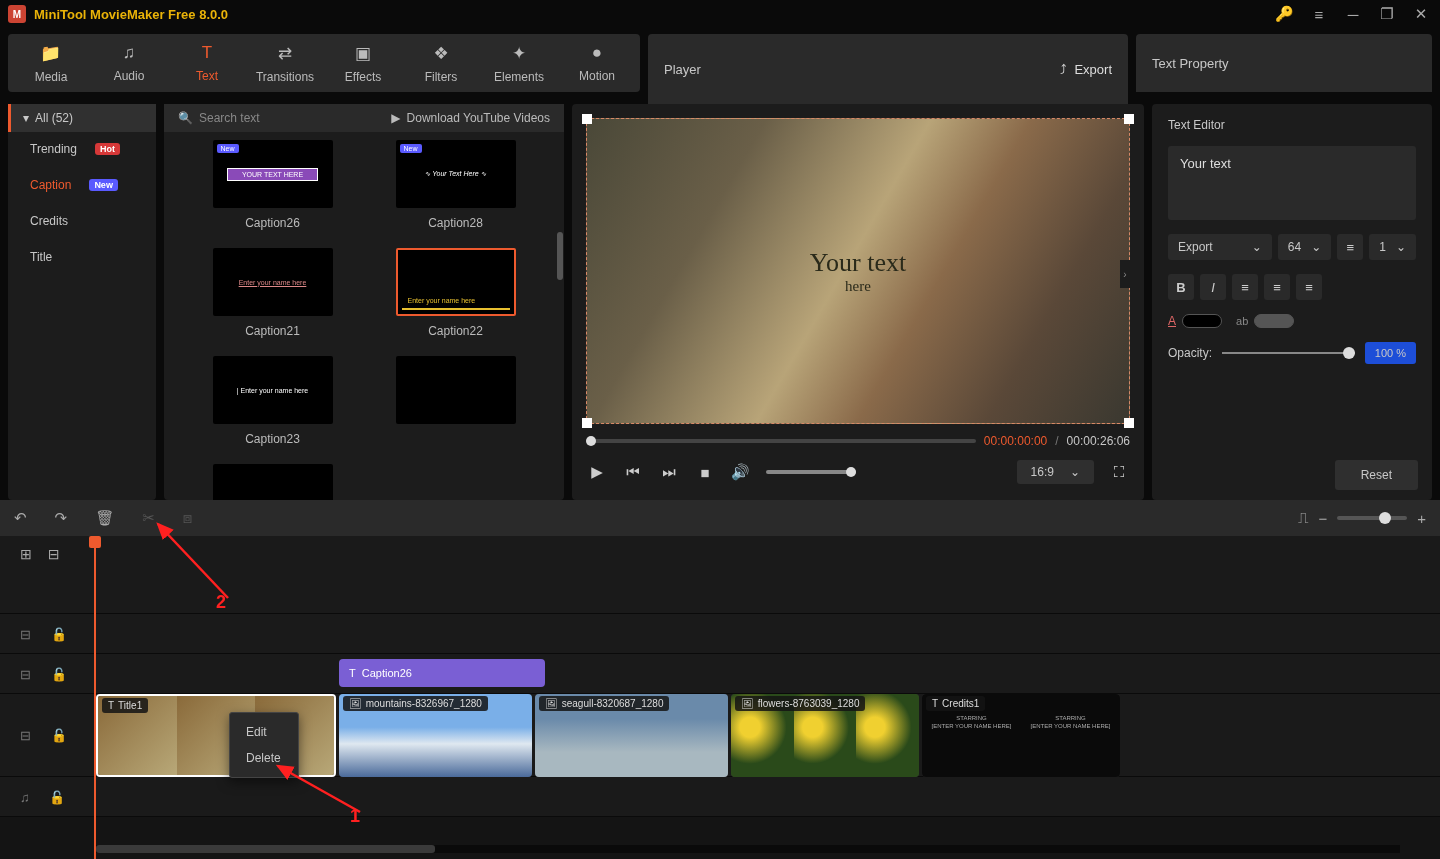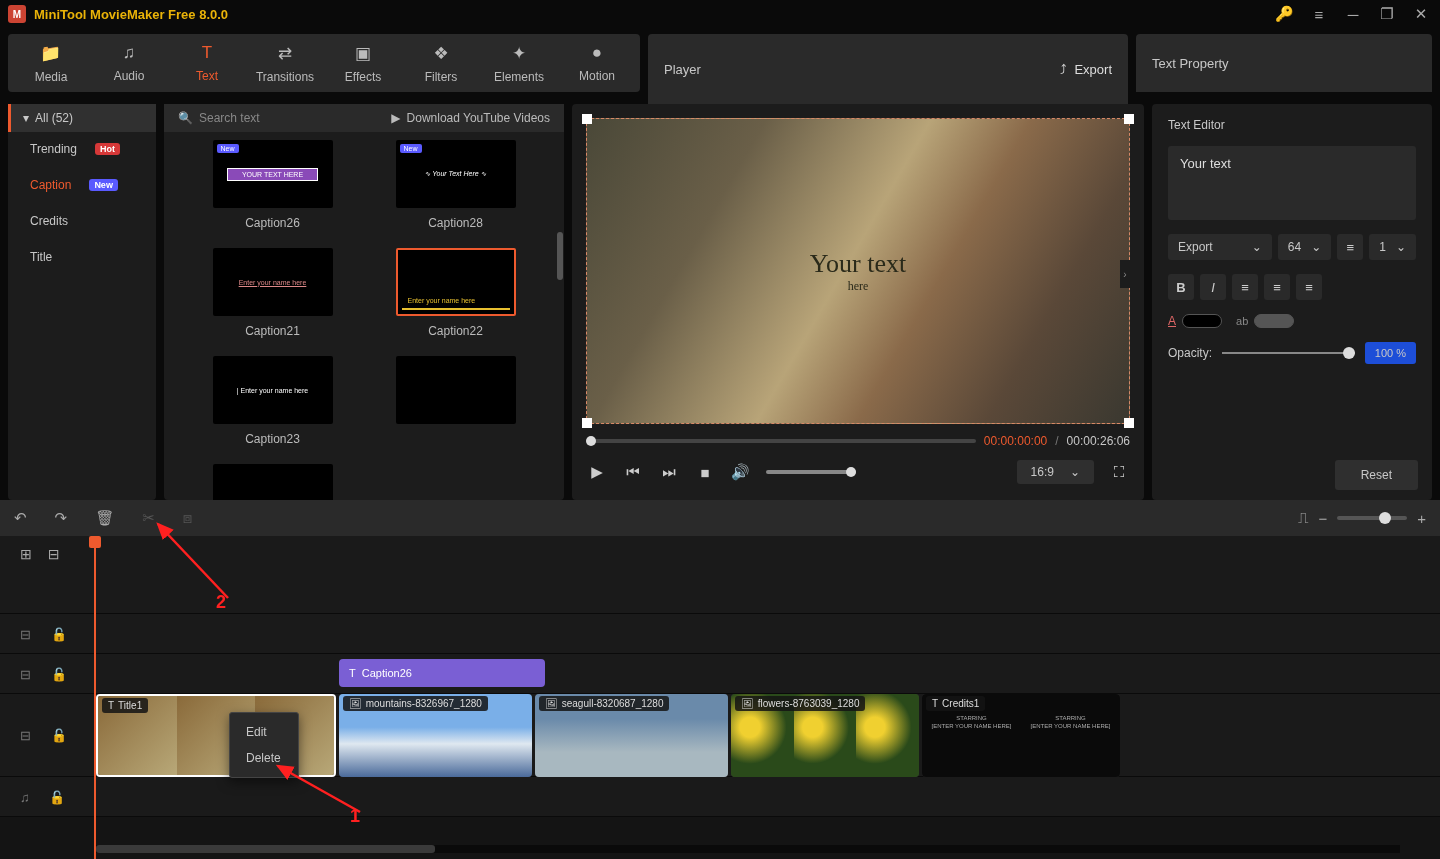--- a/index.html
+++ b/index.html
@@ -45,21 +45,21 @@
 .thumb-text { font-size: 7px; color: #fff; padding: 2px 4px; }
 .thumb-new { position: absolute; top: 4px; left: 4px; background: #5a5aff; color: #fff; font-size: 7px; padding: 1px 4px; border-radius: 2px; }
 .grid-scroll { position: absolute; right: 1px; top: 100px; width: 6px; height: 48px; background: #555; border-radius: 3px; }
 
 
 .player-col { flex: 1; background: #1c1c1c; border-radius: 4px; display: flex; flex-direction: column; }
 .player-header { height: 70px; display: flex; align-items: center; padding: 0 16px; font-size: 13px; background: #2a2a2a; border-radius: 4px 4px 0 0; }
 .export-btn { margin-left: auto; display: flex; align-items: center; gap: 8px; color: #ddd; cursor: pointer; font-size: 13px; }
 .preview { margin: 14px 14px 6px 14px; flex: 1; background: linear-gradient(120deg, #4a4838 0%, #6a5f48 25%, #b8a478 48%, #8a6a4a 62%, #5a4838 80%, #3a3830 100%); border: 1px dashed #d88866; display: flex; flex-direction: column; align-items: center; justify-content: center; position: relative; }
 .preview-text1 { font-size: 26px; color: #2a2a1a; font-family: Georgia, serif; }
-.preview-text2 { font-size: 12px; color: #2a2a1a; font-family: Georgia, serif; }
+.preview-text2 { font-size: 15px; color: #2a2a1a; font-family: Georgia, serif; }
 .sel-sq { position: absolute; width: 10px; height: 10px; background: #fff; }
 .tl { top: -5px; left: -5px; } .tr { top: -5px; right: -5px; } .bl { bottom: -5px; left: -5px; } .br { bottom: -5px; right: -5px; }
 .player-controls { height: 70px; padding: 4px 14px 12px 14px; }
 .seek-row { display: flex; align-items: center; gap: 8px; font-size: 12px; }
 .seek-bar { flex: 1; height: 4px; background: #444; border-radius: 2px; position: relative; }
 .seek-dot { position: absolute; left: 0; top: -3px; width: 10px; height: 10px; border-radius: 50%; background: #ddd; }
 .time-cur { color: #ee5a2e; }
 .time-sep { color: #777; }
 .ctrl-row { display: flex; align-items: center; gap: 14px; margin-top: 12px; }
 .ctrl-btn { color: #ccc; font-size: 15px; cursor: pointer; display: flex; align-items: center; justify-content: center; width: 22px; }

